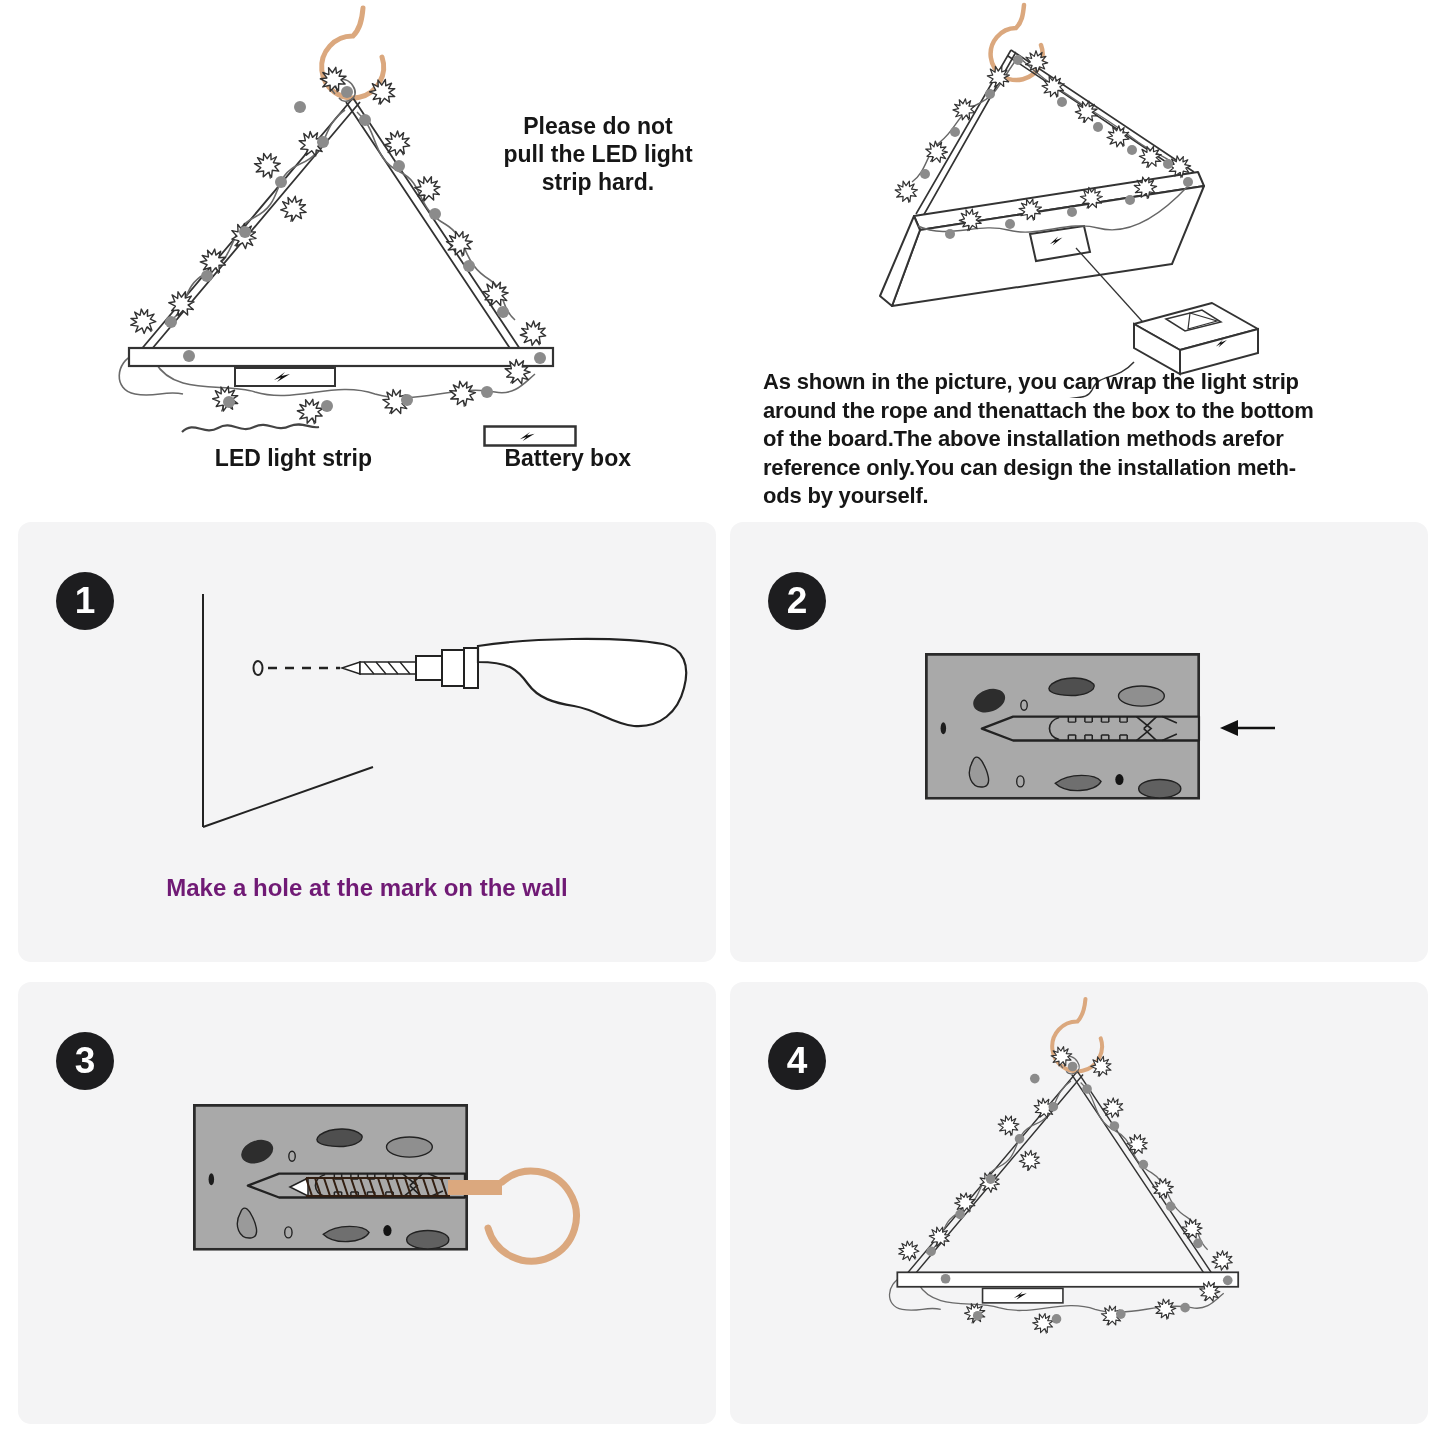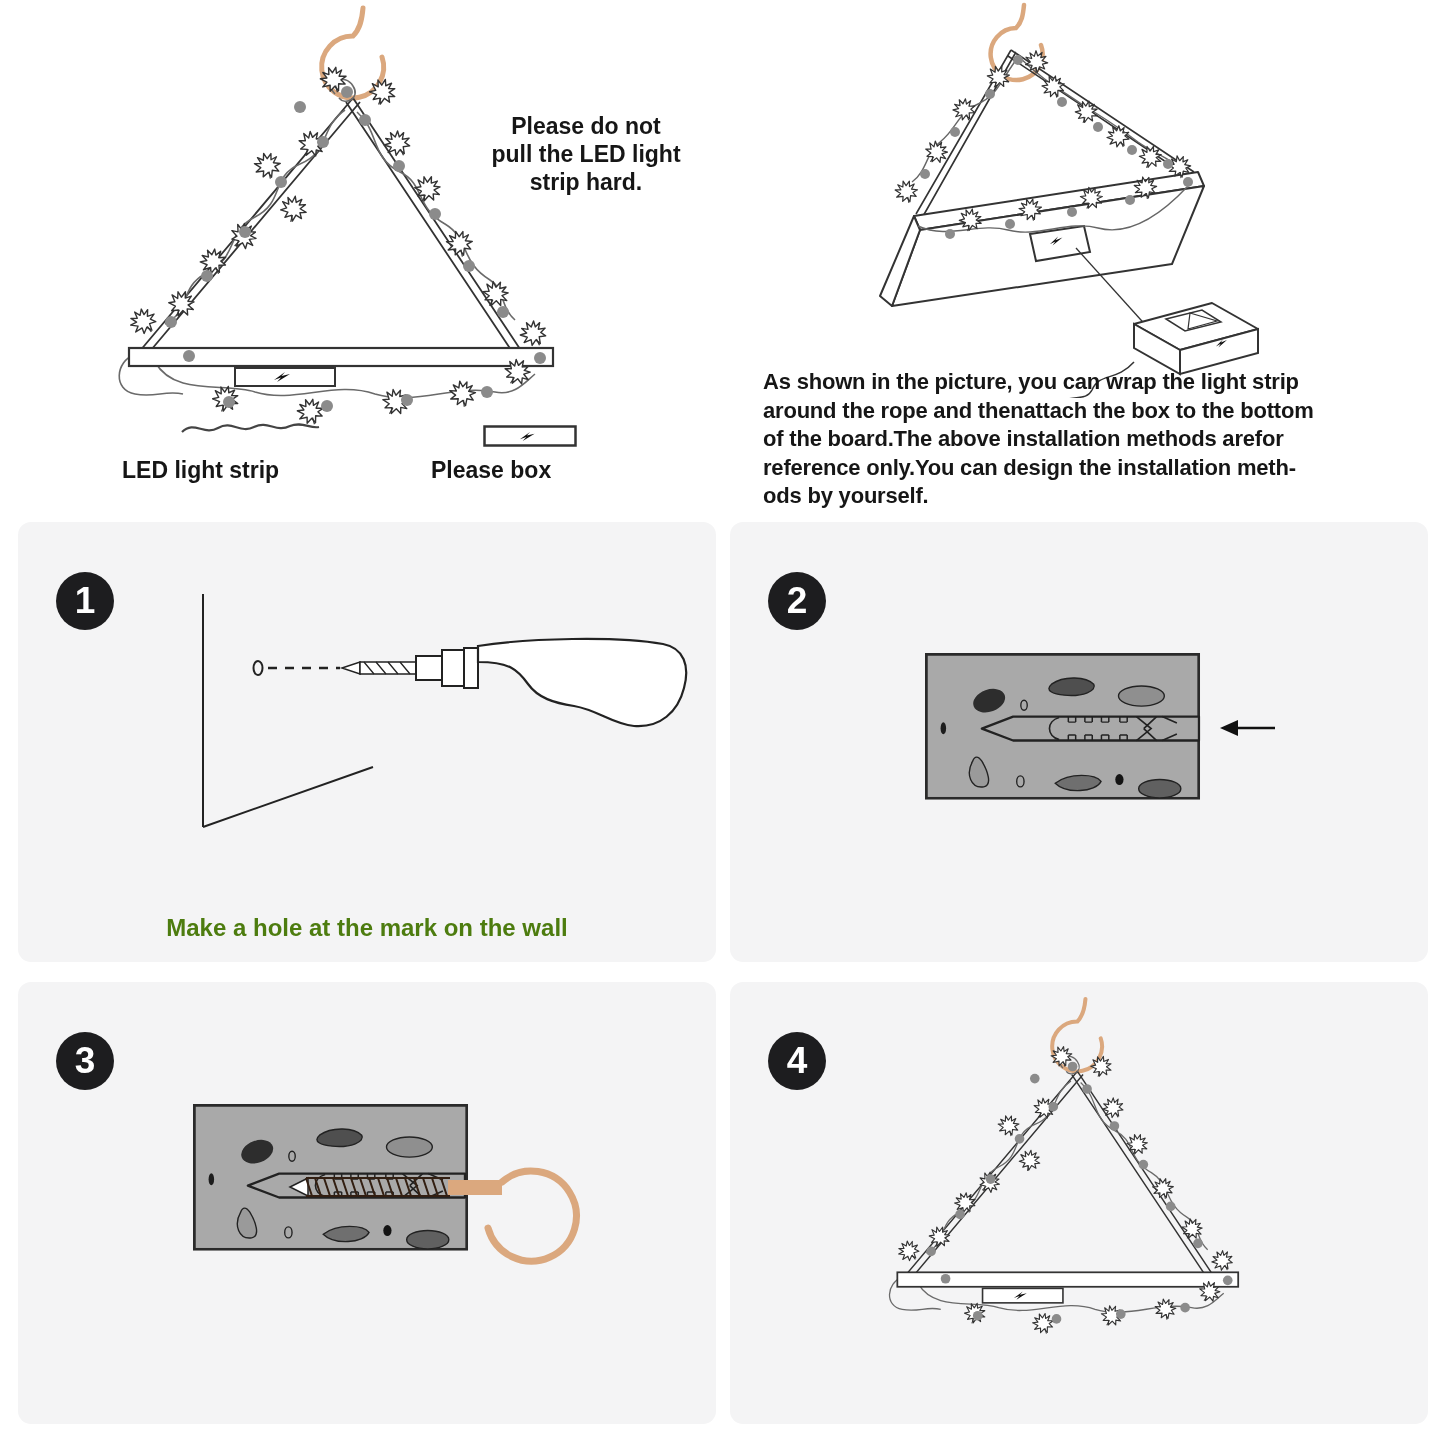--- a/index.html
+++ b/index.html
@@ -1,29 +1,29 @@
 <!DOCTYPE html>
 <html><head>
 <meta charset="utf-8">
 <style>
   html,body{margin:0;padding:0;background:#fff;}
   .canvas{position:relative;width:1445px;height:1445px;background:#ffffff;
           font-family:"Liberation Sans", sans-serif;color:#161616;overflow:hidden;}
   .abs{position:absolute;}
   .boldtxt{font-weight:bold;white-space:pre-line;}
-  .warning{left:436px;top:112px;width:300px;text-align:center;font-size:23px;line-height:1.22;}
+  .warning{left:448px;top:112px;width:300px;text-align:center;font-size:23px;line-height:1.22;}
   .desc{left:763px;top:368px;width:684px;font-size:22px;line-height:1.3;letter-spacing:-0.2px;}
-  .legend-label{top:457px;text-align:left;font-size:23px;}
+  .legend-label{top:445px;text-align:right;font-size:23px;}
   .panel{position:absolute;width:698px;height:440px;background:#f4f4f5;border-radius:13px;}
   .panel.r2{height:442px;}
   .badge{position:absolute;left:38px;top:50px;width:58px;height:58px;border-radius:50%;
          background:#1d1d1f;color:#fff;font-weight:bold;font-size:37px;
          display:flex;align-items:center;justify-content:center;}
   .caption{position:absolute;left:0;width:100%;text-align:center;font-weight:bold;
-           font-size:24px;line-height:31px;white-space:pre-line;color:#4d7c0f;margin-top:40px;}
+           font-size:24px;line-height:31px;white-space:pre-line;color:#701a75;}
   .cap-r1{top:350px;}
   .cap-r2{top:374px;}
   svg{display:block;}
 </style>
 </head>
 <body>
 
 <svg aria-hidden="true" style="position:absolute;width:0;height:0;overflow:hidden">
   <defs>
     <symbol id="leaf" viewBox="0 0 30 30">
@@ -127,21 +127,21 @@
 
   <svg class="abs" style="left:178px;top:416px" width="145" height="28" viewBox="0 0 145 28">
     <path d="M4 16 C16 4 26 20 40 12 C54 4 62 18 76 11 C90 4 98 17 112 10 C124 5 132 13 141 11" stroke="#444" stroke-width="2.2" fill="none"></path>
   </svg>
   <div class="abs boldtxt legend-label" style="left:122px;width:250px">LED light strip</div>
 
   <svg class="abs" style="left:483px;top:425px" width="94" height="22" viewBox="0 0 94 22">
     <rect x="1.5" y="1.5" width="91" height="19" fill="#fff" stroke="#333" stroke-width="2.5"></rect>
     <use href="#bolt" width="22" height="11" transform="translate(36,6)"></use>
   </svg>
-  <div class="abs boldtxt legend-label" style="left:431px;width:200px">Please box</div>
+  <div class="abs boldtxt legend-label" style="left:431px;width:200px">Battery box</div>
 
   <svg class="abs" style="left:848px;top:0" width="442" height="398" viewBox="0 0 442 398">
     <path d="M176 5 C175 15 174 22 168 28 A26 26 0 1 0 193 45" fill="none" stroke="#dba87e" stroke-width="4.5" stroke-linecap="round"></path>
     <g stroke="#333" stroke-width="1.6" fill="none">
       <path d="M163 50 L68 214 M168 52 L74 218 M163 50 L346 172 M160 56 L342 178"></path>
     </g>
     <g stroke="#333" stroke-width="2" fill="#fff" stroke-linejoin="round">
       <path d="M66 216 L350 172 L356 186 L72 230 Z"></path>
       <path d="M72 230 L356 186 L324 264 L44 306 Z"></path>
       <path d="M66 216 L72 230 L44 306 L32 296 Z"></path>

